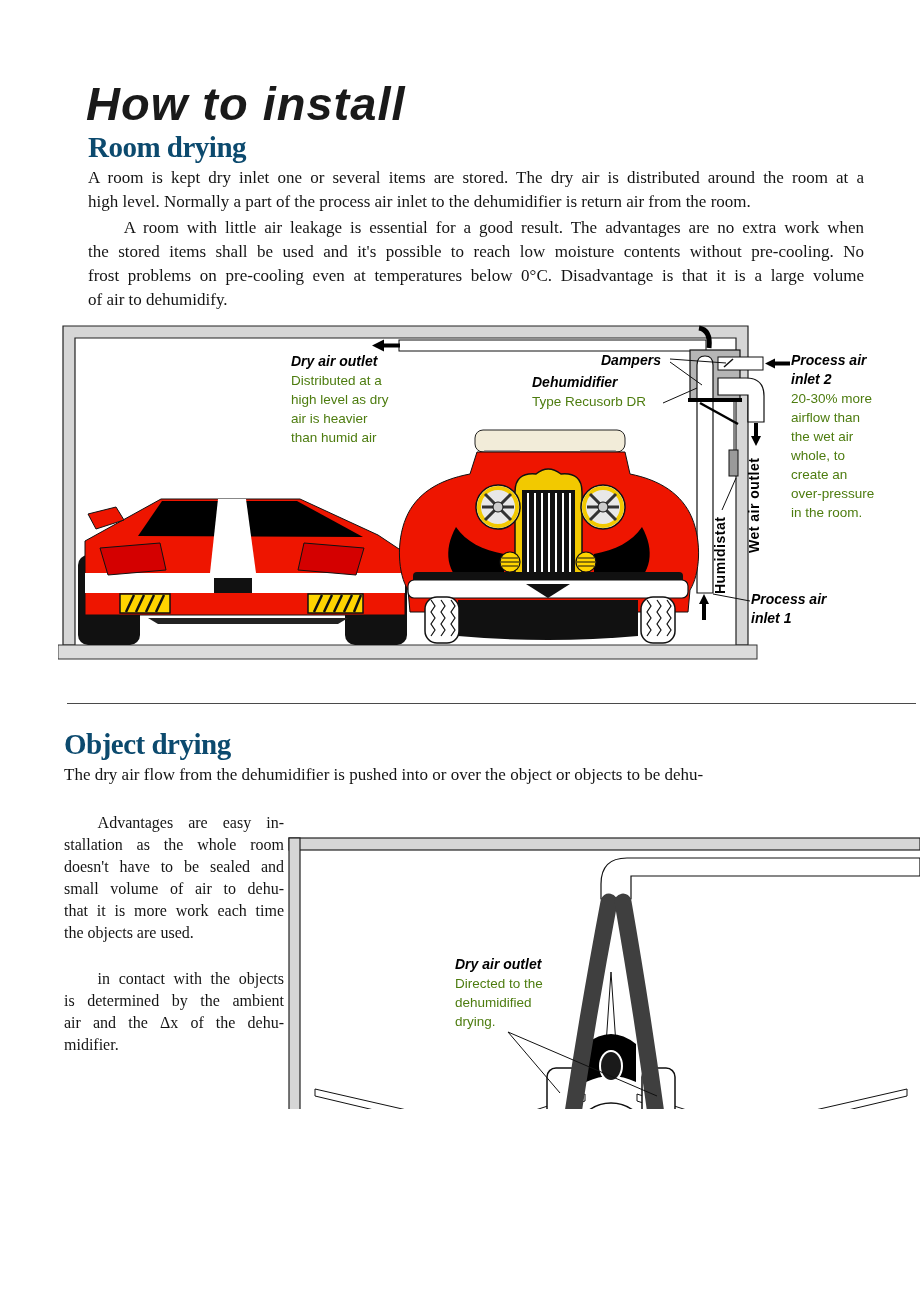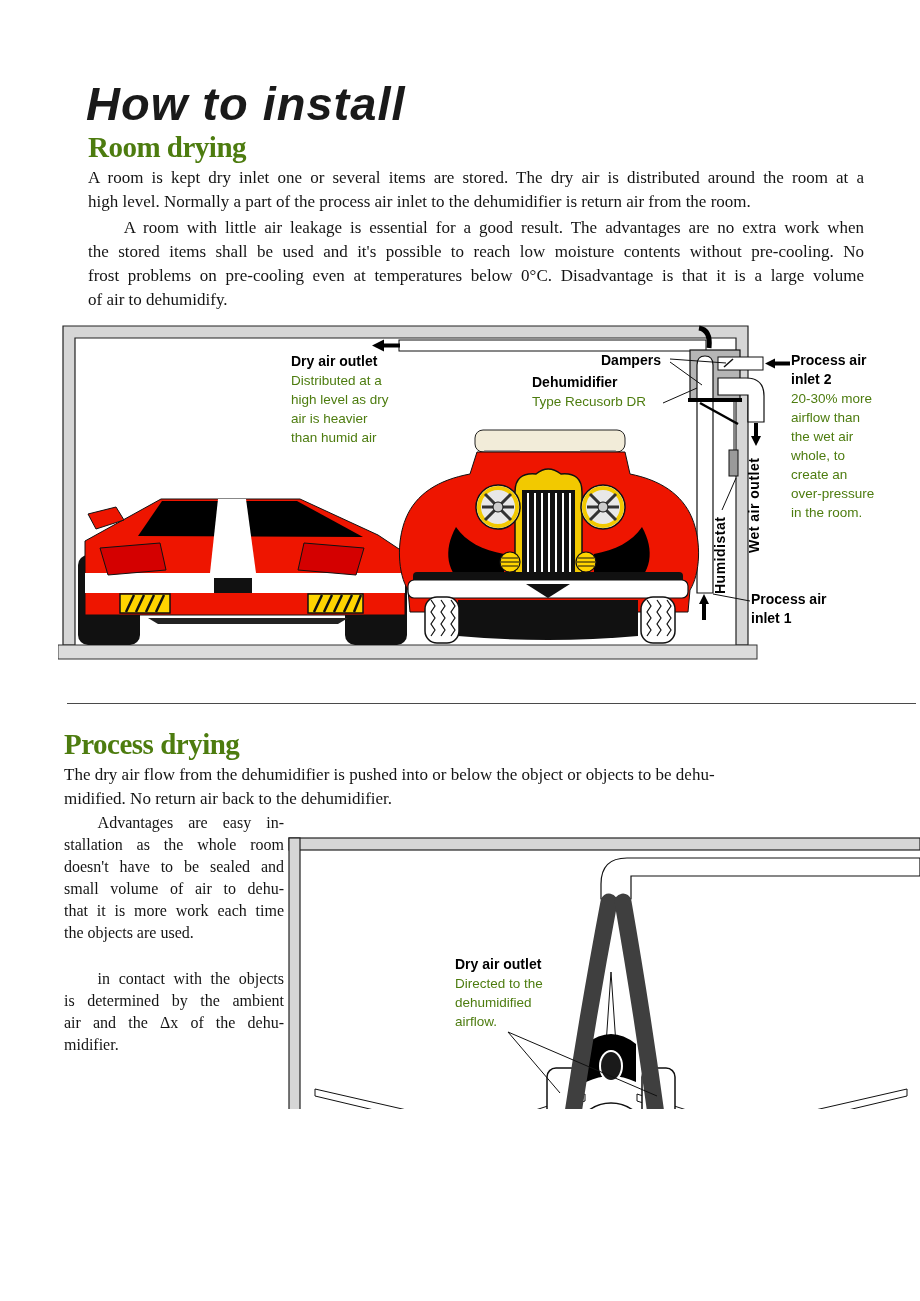--- a/index.html
+++ b/index.html
@@ -2,33 +2,33 @@
 <html><head>
 <meta charset="utf-8">
 <style>
   html,body{margin:0;padding:0;background:#fff;}
   .page{position:relative;width:920px;height:1109px;background:#fff;overflow:hidden;
         font-family:"Liberation Serif",serif;color:#111;}
   .abs{position:absolute;}
 
   .title{left:86px;top:76px;font-family:"Liberation Sans",sans-serif;
          font-weight:bold;font-style:italic;font-size:47px;letter-spacing:1px;color:#1a1a1a;}
-  .h2{font-family:"Liberation Serif",serif;font-weight:bold;font-size:29px;color:#4d7c0f;
+  .h2{font-family:"Liberation Serif",serif;font-weight:bold;font-size:29px;color:#0c4a6e;
       letter-spacing:-0.5px;}
 
   .body{font-size:17px;line-height:24px;color:#141414;}
   .body .tline{text-align:justify;text-align-last:justify;}
   .body .tline:last-child{text-align-last:left;}
   .ind .tline:first-child{text-indent:2.1em;}
   .leftalign .tline{text-align:left !important;text-align-last:left !important;}
   .col{font-size:16px;line-height:22px;}
 
   .dlabel{font-family:"Liberation Sans",sans-serif;font-size:13.5px;line-height:19px;color:#4d7c0f;}
   .dlabel .tline{text-align:left;}
-  .dtitle{font-family:"Liberation Sans",sans-serif;font-weight:bold;font-size:14px;line-height:19px;color:#000;}
+  .dtitle{font-family:"Liberation Sans",sans-serif;font-weight:bold;font-size:14px;line-height:19px;color:#000;font-style:italic;}
   .vlabel{font-family:"Liberation Sans",sans-serif;font-weight:bold;font-size:14px;color:#000;
           writing-mode:vertical-rl;transform:rotate(180deg);letter-spacing:0.5px;}
 
   .divider{border-top:1.5px solid #4a4a4a;height:0;}
   .bottom-edge{border-top:2px solid #b3b3b3;height:0;}
 </style>
 </head>
 <body>
 
 <div class="page">
@@ -185,24 +185,23 @@
       </div>
   </div>
   <div class="abs vlabel" style="left:712px;top:498px;height:96px;">Humidistat</div>
   <div class="abs vlabel" style="left:746px;top:448px;height:105px;">Wet air outlet</div>
   <div class="abs dtitle" style="left:751px;top:590px;">
       <div class="tline">Process air</div>
       <div class="tline">inlet 1</div>
     </div>
 
   <div class="abs divider" style="left:67px;top:703px;width:849px;"></div>
-  <div class="abs h2" style="left:64px;top:728px;">Process drying</div>
+  <div class="abs h2" style="left:64px;top:728px;">Object drying</div>
   <div class="abs body leftalign" style="left:64px;top:763px;width:816px;">
-      <div class="tline">The dry air flow from the dehumidifier is pushed into or below the object or objects to be dehu-</div>
-      <div class="tline">midified. No return air back to the dehumidifier.</div>
+      <div class="tline">The dry air flow from the dehumidifier is pushed into or over the object or objects to be dehu-</div>
     </div>
   <div class="abs body col ind" style="left:64px;top:812px;width:220px;">
       <div class="tline">Advantages are easy in-</div>
       <div class="tline">stallation as the whole room</div>
       <div class="tline">doesn't have to be sealed and</div>
       <div class="tline">small volume of air to dehu-</div>
       <div class="tline">that it is more work each time</div>
       <div class="tline">the objects are used.</div>
     </div>
   <div class="abs body col ind" style="left:64px;top:968px;width:220px;">
@@ -288,18 +287,18 @@
       <line x1="225" y1="202" x2="277" y2="263"></line>
       <line x1="225" y1="202" x2="374" y2="266"></line>
     </g>
   </svg>
 
   <div class="abs" style="left:455px;top:955px;">
     <div class="dtitle">Dry air outlet</div>
     <div class="dlabel">
         <div class="tline">Directed to the</div>
         <div class="tline">dehumidified</div>
-        <div class="tline">airflow.</div>
+        <div class="tline">drying.</div>
       </div>
   </div>
 
   <div class="abs bottom-edge" style="left:285px;top:1295px;width:635px;"></div>
 </div>
 
 </body></html>

